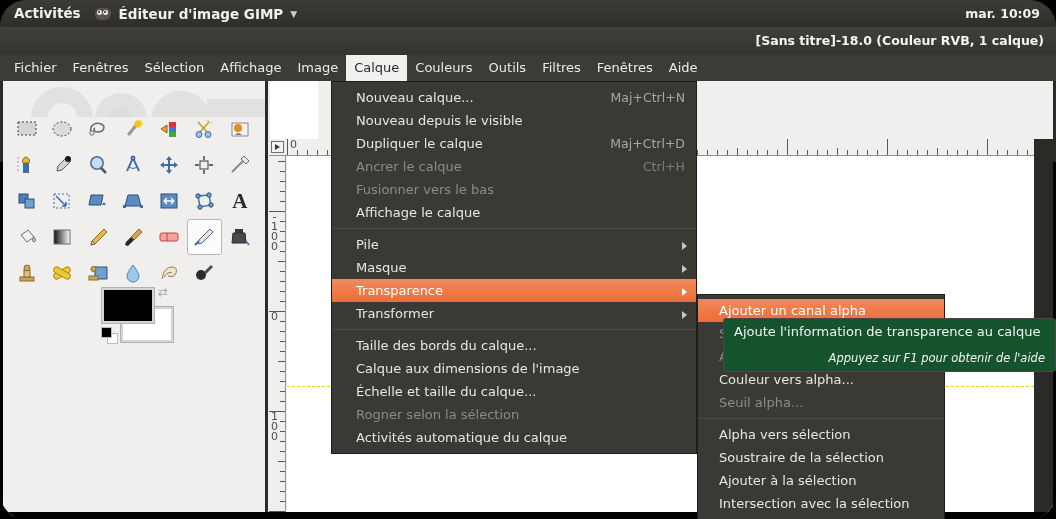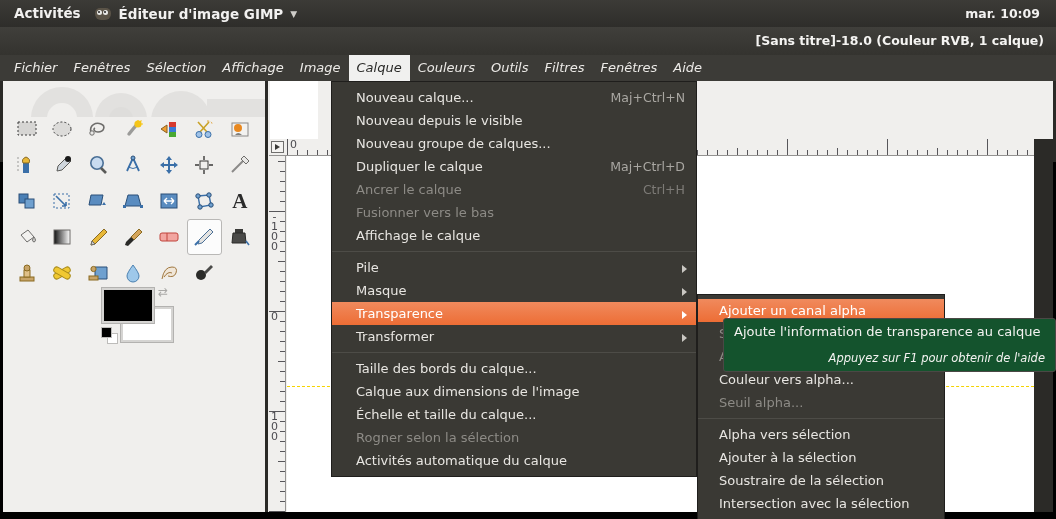--- a/index.html
+++ b/index.html
@@ -7,20 +7,21 @@
     width: 1056px; height: 519px;
     background: #000;
     font-family: "DejaVu Sans", sans-serif;
     overflow: hidden;
   }
   #screen {
     position: relative;
     width: 1056px; height: 519px;
     background: #000;
     overflow: hidden;
+    border-radius: 26px;
   }
 
   
   #gnome-bar {
     position: absolute; left: 0; top: 0; width: 1056px; height: 27px;
     background: linear-gradient(to bottom,#3c3b37 0%,#2e2d2a 100%);
     display: flex; align-items: center;
   }
   #activities {
     color: #f2f1f0; font-size: 13.5px; font-weight: bold;
@@ -65,21 +66,20 @@
     position: absolute; right: 12px; top: 0; line-height: 28px;
     color: #f5f4f2; font-size: 12.5px; font-weight: bold;
   }
 
   
   #menu-bar {
     position: absolute; left: 0; top: 55px; width: 1056px; height: 26px;
     background: #3c3b37;
     display: flex; align-items: stretch;
     padding-left: 6px;
-    font-style: italic;
   }
   .menu-item {
     color: #eceae7; font-size: 13px;
     padding: 0 8px; line-height: 26px; white-space: nowrap;
   }
   .menu-item.active { background: #f0f0ef; color: #2a2a28; }
 
   
   #body-area {
     position: absolute; left: 0; top: 81px; width: 1056px; height: 438px;
@@ -715,21 +715,20 @@
       <div id="canvas-gutter-r"></div>
     </div>
 
     <div id="left-black"></div>
     <div id="right-black"></div>
   </div>
 
   <div id="calque-menu">
       <div class="mi"><span>Nouveau calque...</span><span class="accel">Maj+Ctrl+N</span></div>
       <div class="mi"><span>Nouveau depuis le visible</span></div>
-      <div class="mi"><span>Nouveau groupe de calques...</span></div>
       <div class="mi"><span>Dupliquer le calque</span><span class="accel">Maj+Ctrl+D</span></div>
       <div class="mi dim"><span>Ancrer le calque</span><span class="accel">Ctrl+H</span></div>
       <div class="mi dim"><span>Fusionner vers le bas</span></div>
       <div class="mi"><span>Affichage le calque</span></div>
       <div class="sep"></div>
       <div class="mi"><span>Pile</span><span class="arrow"></span></div>
       <div class="mi"><span>Masque</span><span class="arrow"></span></div>
       <div class="mi hl"><span>Transparence</span><span class="arrow"></span></div>
       <div class="mi"><span>Transformer</span><span class="arrow"></span></div>
       <div class="sep"></div>
@@ -741,22 +740,22 @@
     </div>
 
   <div id="sub-menu">
       <div class="mi hl"><span>Ajouter un canal alpha</span></div>
       <div class="mi dim"><span>Supprimer le canal alpha</span></div>
       <div class="mi dim"><span>Aplatir à moitié...</span></div>
       <div class="mi"><span>Couleur vers alpha...</span></div>
       <div class="mi dim"><span>Seuil alpha...</span></div>
       <div class="sep"></div>
       <div class="mi"><span>Alpha vers sélection</span></div>
+      <div class="mi"><span>Soustraire de la sélection</span></div>
       <div class="mi"><span>Ajouter à la sélection</span></div>
-      <div class="mi"><span>Soustraire de la sélection</span></div>
       <div class="mi"><span>Intersection avec la sélection</span></div>
     </div>
 
   <div id="tooltip">
     <div id="tip-main">Ajoute l'information de transparence au calque</div>
     <div id="tip-sub">Appuyez sur F1 pour obtenir de l'aide</div>
   </div>
 
   <div id="bottom-band"></div>
 </div>

